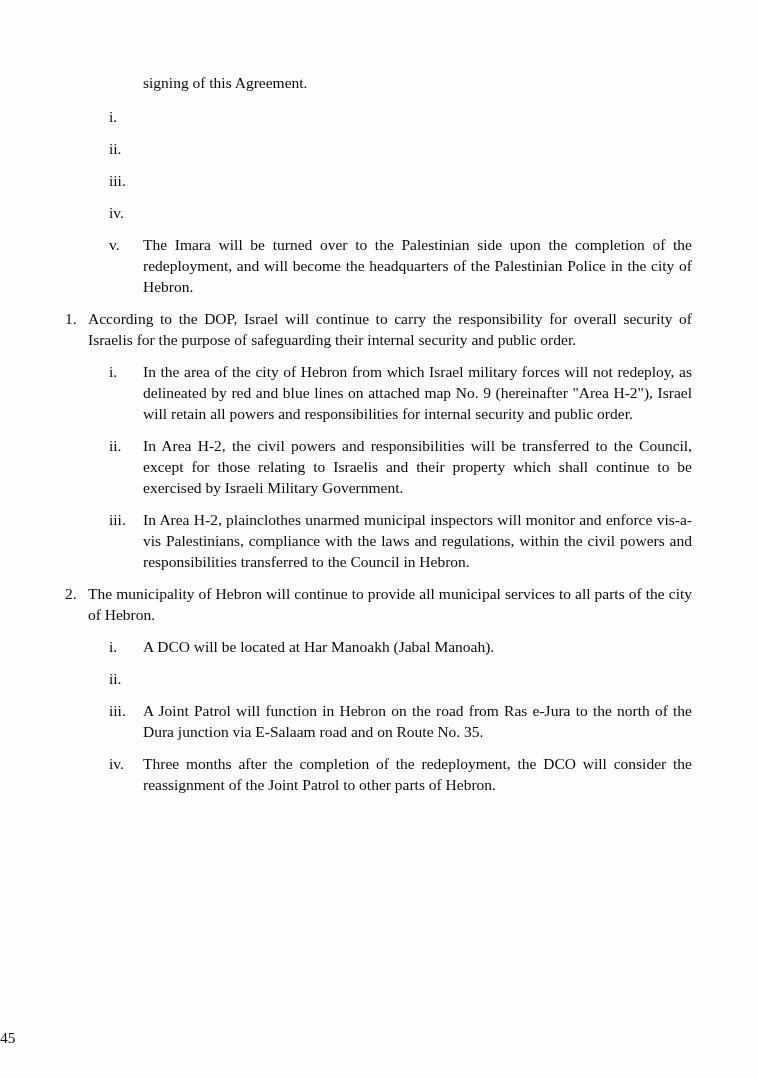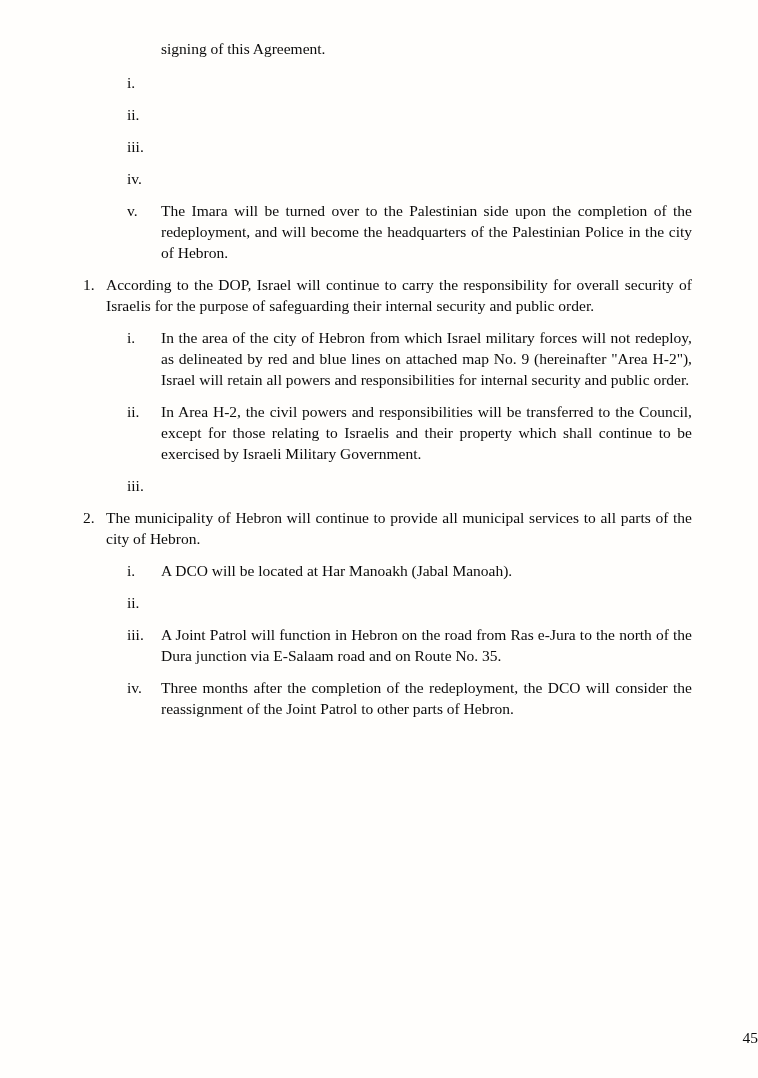--- a/index.html
+++ b/index.html
@@ -13,22 +13,21 @@
     height: 1078px;
     margin: 0 auto;
     background: #fffefc;
     color: #0b0b0b;
     font-family: "Liberation Serif", "DejaVu Serif", serif;
     font-size: 15.5px;
     line-height: 21px;
     overflow: hidden;
   }
   .content {
-    padding: 38px 66px 0 65px;
-    margin-left: 18px;
+    padding: 72px 66px 0 65px;
   }
   .continuation {
     margin: 0 0 13px 78px;
   }
   .item {
     display: flex;
     margin: 0 0 11px 0;
   }
   .item .marker {
     white-space: nowrap;
@@ -47,21 +46,21 @@
     flex: 0 0 23px;
   }
   .para-group {
     margin-top: 6px;
   }
   .page-number {
     position: absolute;
     left: 0;
     right: 0;
     bottom: 30px;
-    text-align: right;
+    text-align: left;
   }
 </style>
 </head>
 <body>
 
 <div class="page">
   <div class="content">
 
     <p class="continuation">signing of this Agreement.</p>
 
@@ -91,20 +90,21 @@
         <div class="item roman">
           <span class="marker">i.</span>
           <span class="text">In the area of the city of Hebron from which Israel military forces will not redeploy, as delineated by red and blue lines on attached map No. 9 (hereinafter "Area H-2"), Israel will retain all powers and responsibilities for internal security and public order.</span>
         </div>
         <div class="item roman">
           <span class="marker">ii.</span>
           <span class="text">In Area H-2, the civil powers and responsibilities will be transferred to the Council, except for those relating to Israelis and their property which shall continue to be exercised by Israeli Military Government.</span>
         </div>
         <div class="item roman">
           <span class="marker">iii.</span>
+          <span class="text">In Area H-2, plainclothes unarmed municipal inspectors will monitor and enforce vis-a-vis Palestinians, compliance with the laws and regulations, within the civil powers and responsibilities transferred to the Council in Hebron.</span>
         </div>
       </div>
     </section>
 
     <section class="para-group">
       <div class="item numbered">
         <span class="marker">2.</span>
         <span class="text">The municipality of Hebron will continue to provide all municipal services to all parts of the city of Hebron.</span>
       </div>
       <div class="sub-list">

